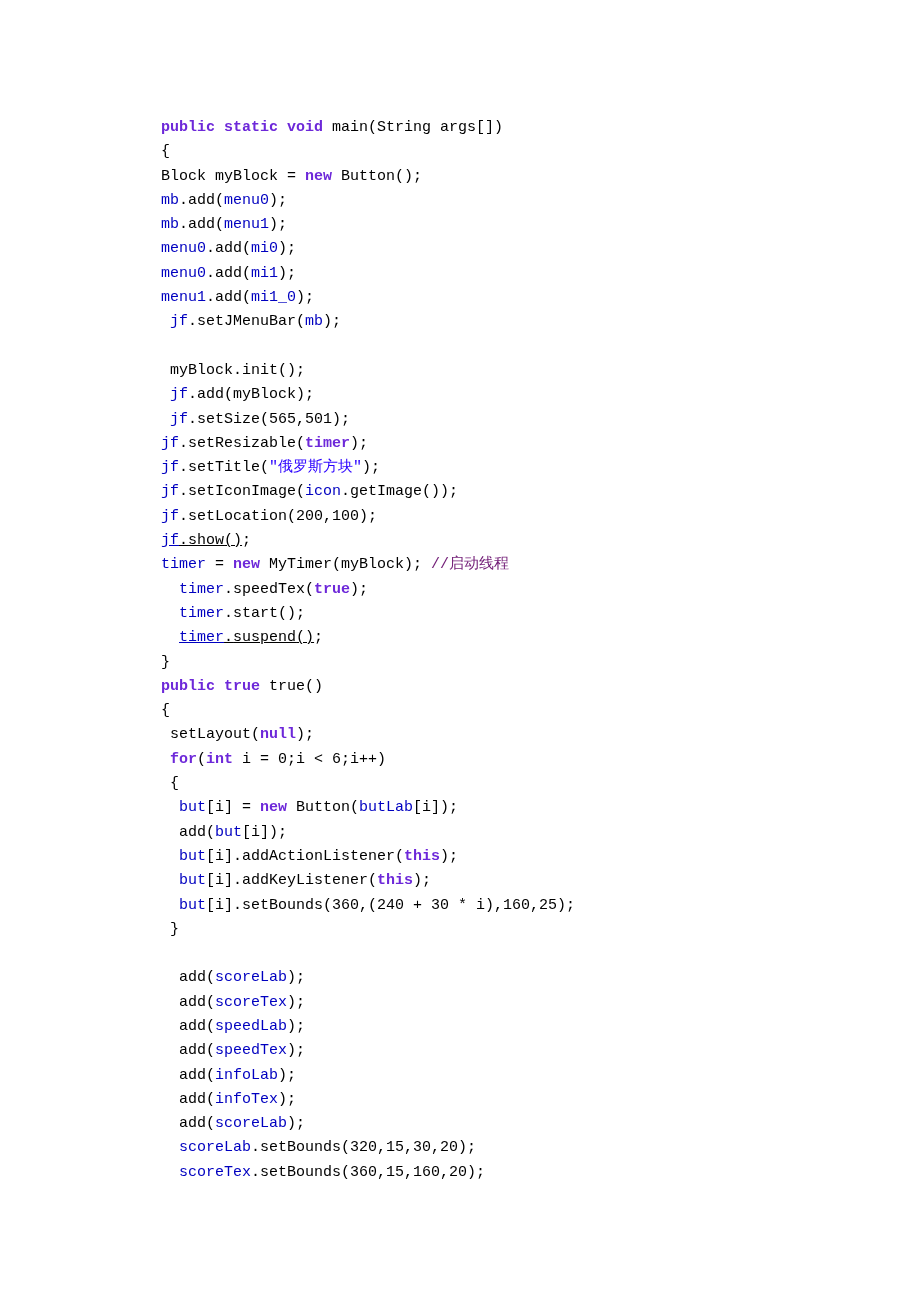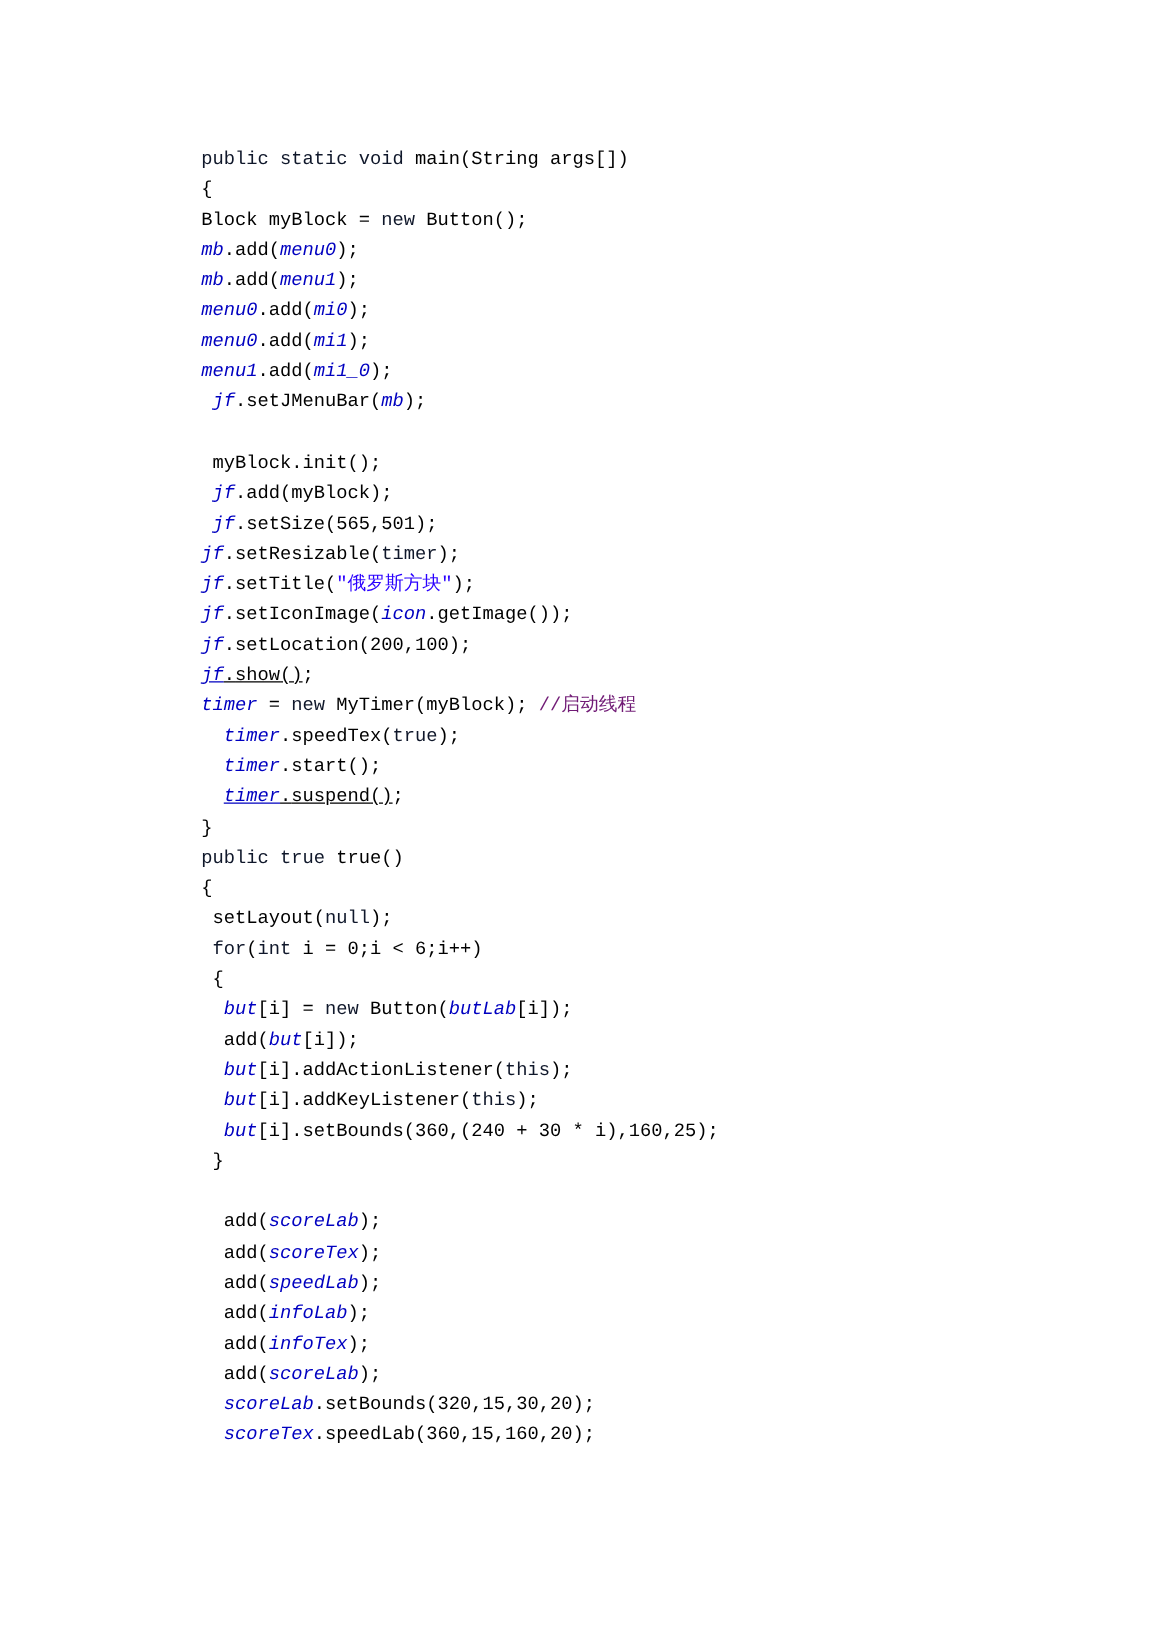--- a/index.html
+++ b/index.html
@@ -10,22 +10,22 @@
       font-family: "Courier New", Courier, monospace;
       font-size: 15px;
       line-height: 1.62;
     }
     .code-container {
       padding: 116px 0 0 161px;
     }
     .line {
       white-space: pre;
     }
-    .kw { color: #0f172a; font-weight: normal; }
-    .field { color: #0000c0; font-style: italic; }
+    .kw { color: #6d28d9; font-weight: bold; }
+    .field { color: #0000c0; }
     .normal { color: #000000; }
     .str { color: #2a00ff; }
     .comment { color: #701a75; }
     .strike { text-decoration: line-through; }
     .underline { text-decoration: underline; }
   </style>
 </head>
 <body>
 
 <div class="code-container">
@@ -60,18 +60,19 @@
     <div class="line"><span class="normal">  </span><span class="field">but</span><span class="normal">[i] = </span><span class="kw">new</span><span class="normal"> Button(</span><span class="field">butLab</span><span class="normal">[i]);</span></div>
     <div class="line"><span class="normal">  </span><span class="normal">add(</span><span class="field">but</span><span class="normal">[i]);</span></div>
     <div class="line"><span class="normal">  </span><span class="field">but</span><span class="normal">[i].addActionListener(</span><span class="kw">this</span><span class="normal">);</span></div>
     <div class="line"><span class="normal">  </span><span class="field">but</span><span class="normal">[i].addKeyListener(</span><span class="kw">this</span><span class="normal">);</span></div>
     <div class="line"><span class="normal">  </span><span class="field">but</span><span class="normal">[i].setBounds(360,(240 + 30 * i),160,25);</span></div>
     <div class="line"><span class="normal"> </span><span class="normal">}</span></div>
     <div class="line"><span class="normal"></span><span class="normal">  </span></div>
     <div class="line"><span class="normal">  </span><span class="normal">add(</span><span class="field">scoreLab</span><span class="normal">);</span></div>
     <div class="line"><span class="normal">  </span><span class="normal">add(</span><span class="field">scoreTex</span><span class="normal">);</span></div>
     <div class="line"><span class="normal">  </span><span class="normal">add(</span><span class="field">speedLab</span><span class="normal">);</span></div>
+    <div class="line"><span class="normal">  </span><span class="normal">add(</span><span class="field">speedTex</span><span class="normal">);</span></div>
     <div class="line"><span class="normal">  </span><span class="normal">add(</span><span class="field">infoLab</span><span class="normal">);</span></div>
     <div class="line"><span class="normal">  </span><span class="normal">add(</span><span class="field">infoTex</span><span class="normal">);</span></div>
     <div class="line"><span class="normal">  </span><span class="normal">add(</span><span class="field">scoreLab</span><span class="normal">);</span></div>
     <div class="line"><span class="normal">  </span><span class="field">scoreLab</span><span class="normal">.setBounds(320,15,30,20);</span></div>
-    <div class="line"><span class="normal">  </span><span class="field">scoreTex</span><span class="normal">.speedLab(360,15,160,20);</span></div>
+    <div class="line"><span class="normal">  </span><span class="field">scoreTex</span><span class="normal">.setBounds(360,15,160,20);</span></div>
   </div>
 
 </body></html>

